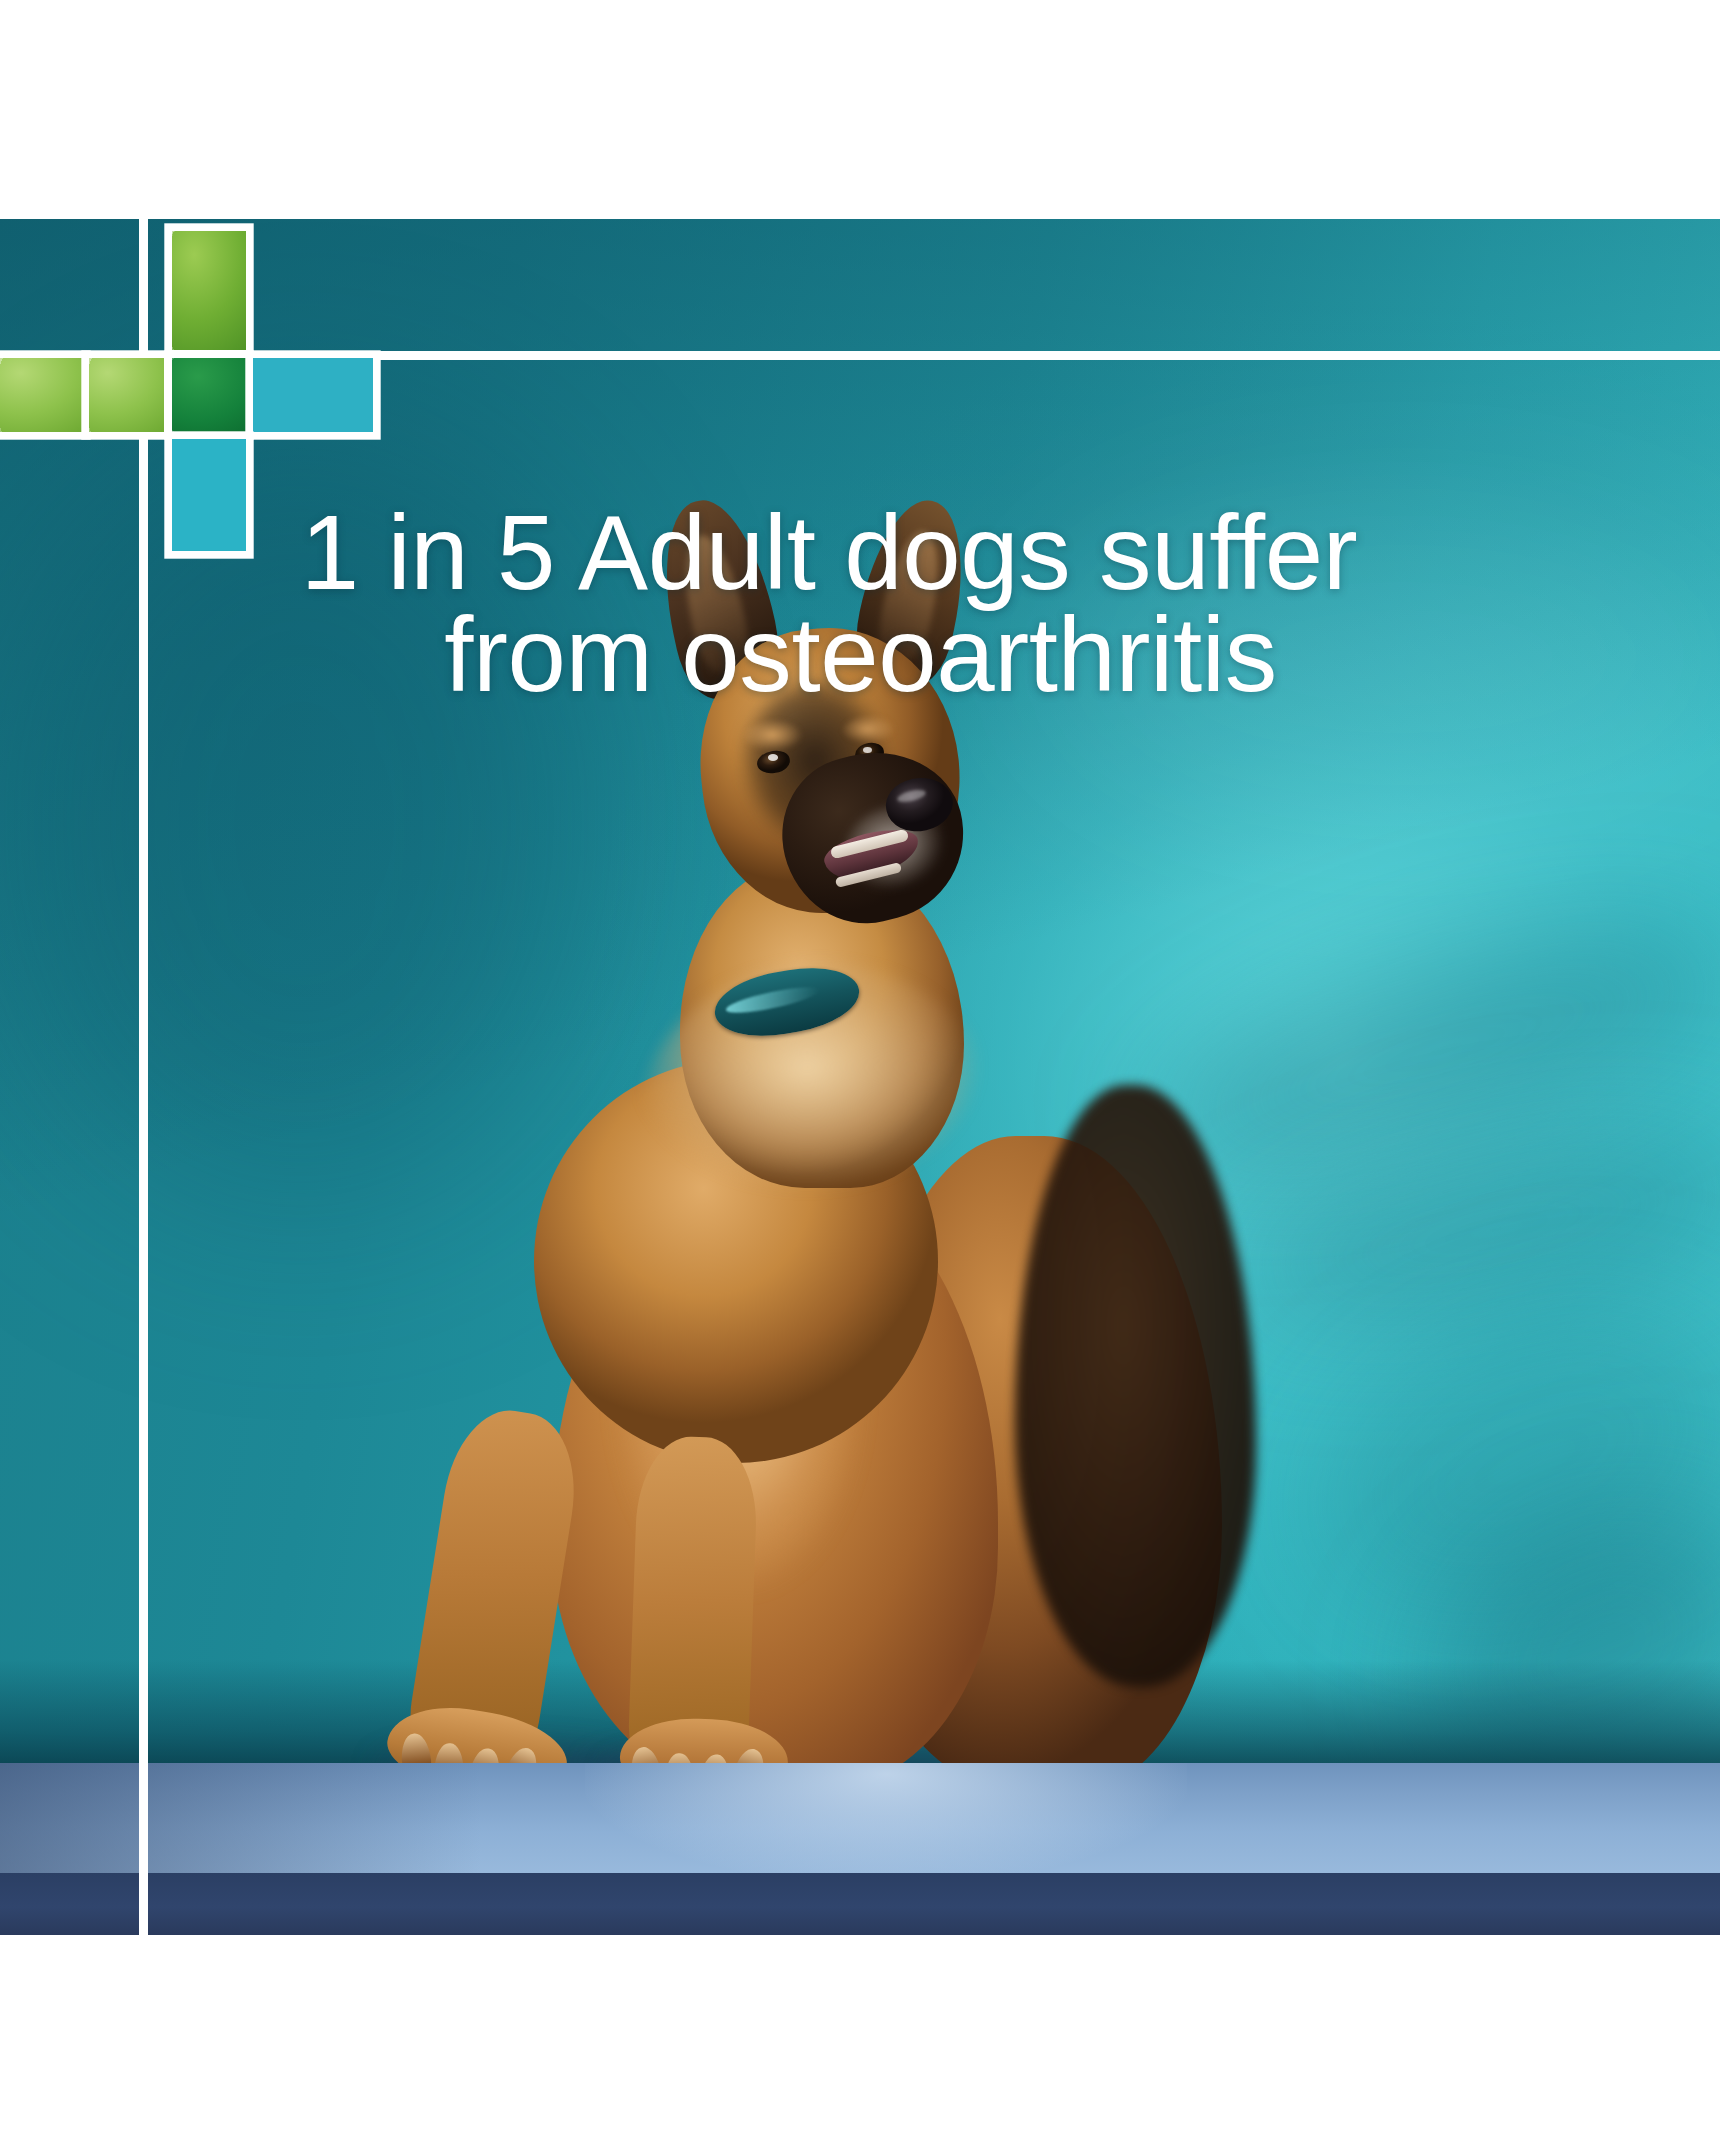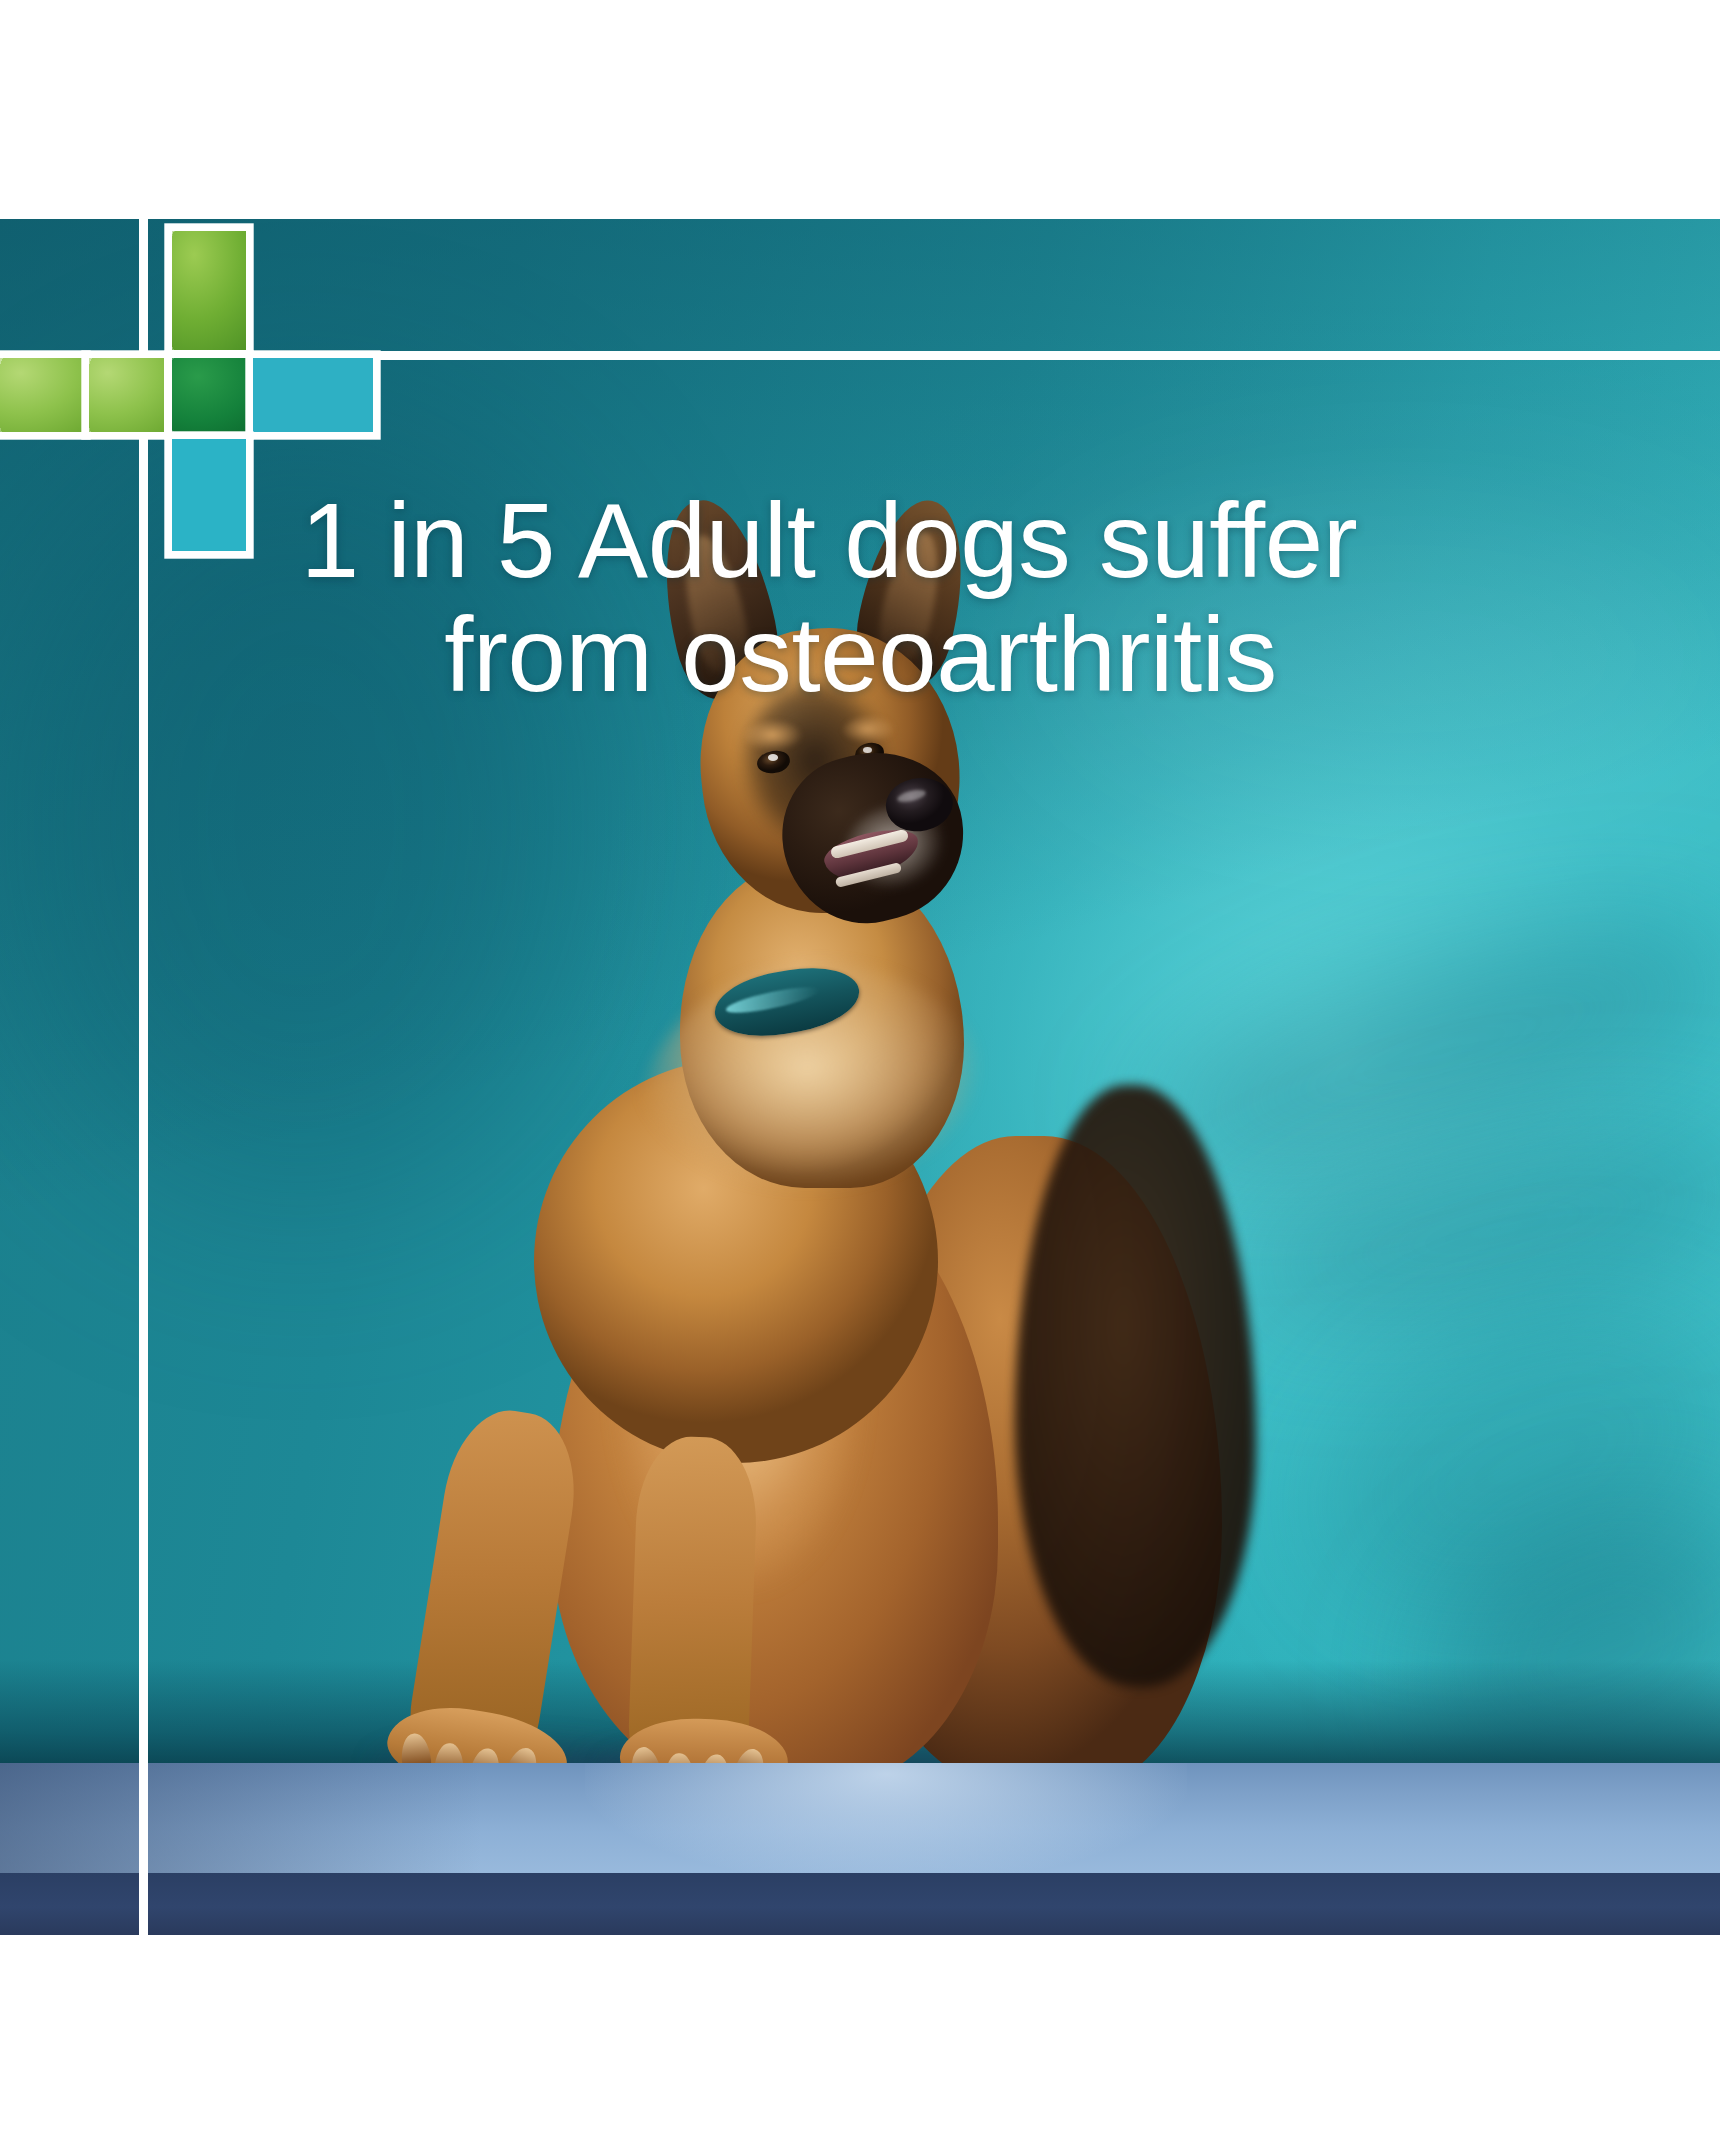--- a/index.html
+++ b/index.html
@@ -272,18 +272,18 @@
     <div class="lc leaf-lt" style="left:0px;top:139px;width:75px;height:74px;box-shadow:0 0 0 7.7px #ffffff;"></div>
 
     <div class="lc leaf-dark" style="left:83px;top:139px;width:74px;height:74px;box-shadow:0 0 0 7.7px #ffffff;"></div>
 
     <div class="lc cyan" style="left:164px;top:139px;width:120px;height:74px;box-shadow:0 0 0 7.7px #ffffff;"></div>
 
     <div class="lc cyan2" style="left:83px;top:220px;width:74px;height:112px;box-shadow:0 0 0 7.7px #ffffff;"></div>
   </div>
 
   <div id="headline">
-    <div class="hl" style="position:absolute;left:0;top:488px;width:1658px;font-size:105px;line-height:1.0;">1 in 5 Adult dogs suffer</div>
+    <div class="hl" style="position:absolute;left:0;top:500px;width:1658px;font-size:105px;line-height:1.0;">1 in 5 Adult dogs suffer</div>
     <div class="hl" style="position:absolute;left:0;top:602px;width:1721px;font-size:105px;line-height:1.0;">from osteoarthritis</div>
   </div>
 
 </div>
 
 
 </body></html>

